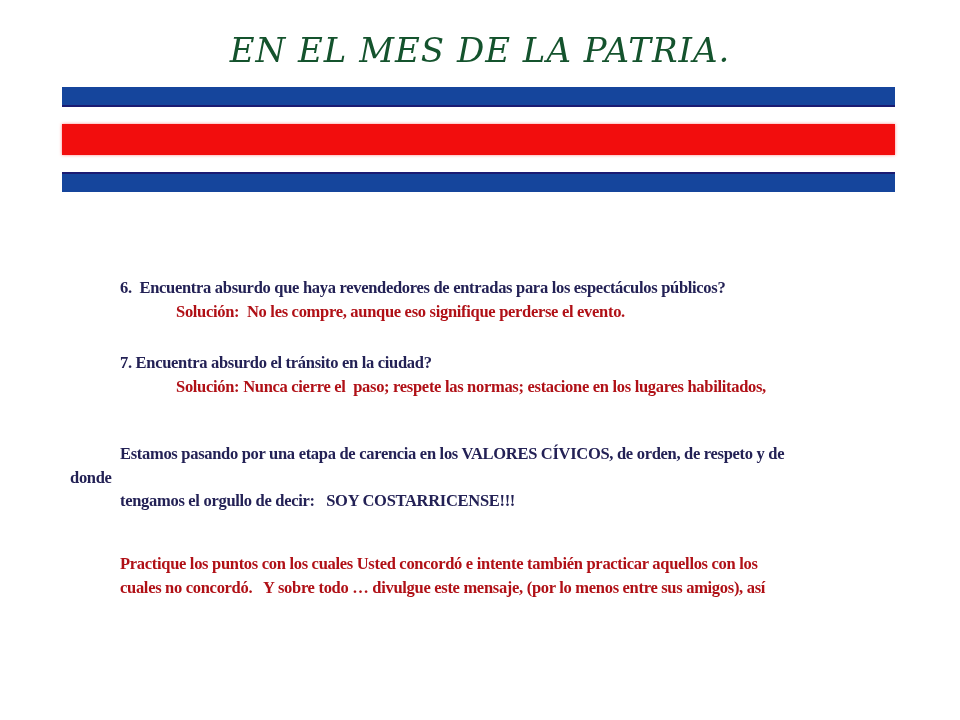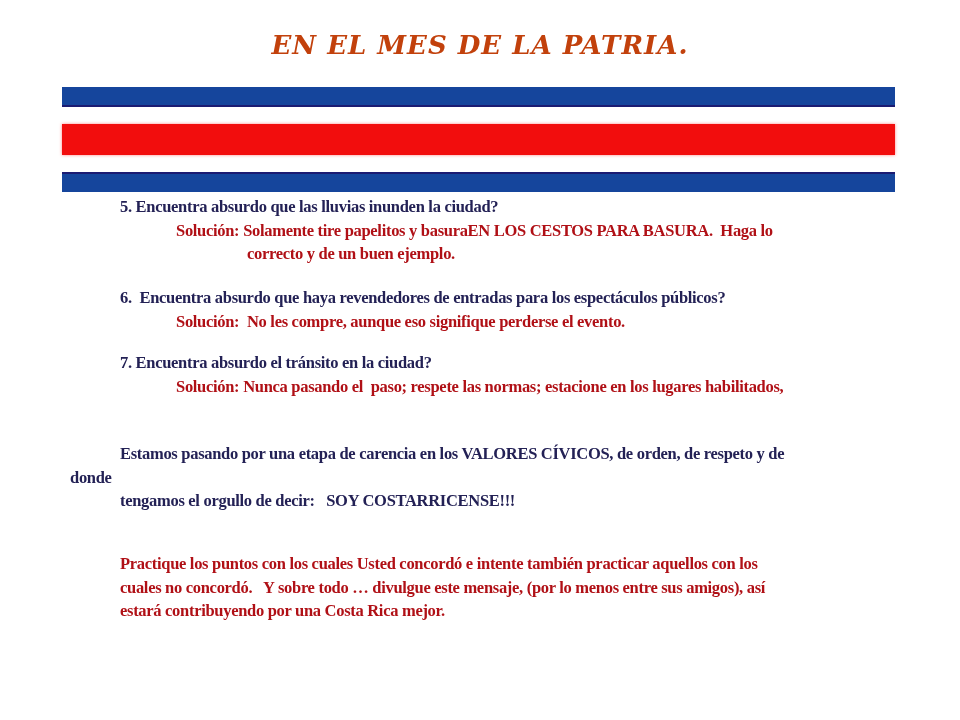--- a/index.html
+++ b/index.html
@@ -17,24 +17,24 @@
   }
   .title {
     position: absolute;
     top: 30px;
     left: 0;
     width: 100%;
     margin: 0;
     text-align: center;
     font-family: "DejaVu Serif", serif;
     font-style: italic;
-    font-weight: bold;
-    font-size: 26px;
+    font-weight: normal;
+    font-size: 34px;
     letter-spacing: 1px;
-    color: #c2410c;
+    color: #14532d;
   }
   .flag {
     position: absolute;
     left: 62px;
     top: 87px;
     width: 833px;
     height: 105px;
   }
   .stripe {
     position: absolute;
@@ -93,43 +93,37 @@
   <h1 class="title">EN EL MES DE LA PATRIA.</h1>
 
   <div class="flag">
     <div class="stripe stripe-blue top"></div>
     <div class="stripe stripe-red"></div>
     <div class="stripe stripe-blue bottom"></div>
   </div>
 
   <div class="content">
 
-    <div class="block" style="top:195px">
-      <div class="line txt-blue ind1">5. Encuentra absurdo que las lluvias inunden la ciudad?</div>
-      <div class="line txt-red ind2">Solución: Solamente tire papelitos y basuraEN LOS CESTOS PARA BASURA.  Haga lo</div>
-      <div class="line txt-red ind3">correcto y de un buen ejemplo.</div>
-    </div>
 
-    <div class="block" style="top:286px">
+    <div class="block" style="top:276px">
       <div class="line txt-blue ind1">6.  Encuentra absurdo que haya revendedores de entradas para los espectáculos públicos?</div>
       <div class="line txt-red ind2">Solución:  No les compre, aunque eso signifique perderse el evento.</div>
     </div>
 
     <div class="block" style="top:351px">
       <div class="line txt-blue ind1">7. Encuentra absurdo el tránsito en la ciudad?</div>
-      <div class="line txt-red ind2">Solución: Nunca pasando el  paso; respete las normas; estacione en los lugares habilitados,</div>
+      <div class="line txt-red ind2">Solución: Nunca cierre el  paso; respete las normas; estacione en los lugares habilitados,</div>
     </div>
 
     <div class="block" style="top:442px">
       <div class="line txt-blue ind1">Estamos pasando por una etapa de carencia en los VALORES CÍVICOS, de orden, de respeto y de</div>
       <div class="line txt-blue ind0">donde</div>
       <div class="line txt-blue ind1">tengamos el orgullo de decir:   SOY COSTARRICENSE!!!</div>
     </div>
 
     <div class="block" style="top:552px">
       <div class="line txt-red ind1">Practique los puntos con los cuales Usted concordó e intente también practicar aquellos con los</div>
       <div class="line txt-red ind1">cuales no concordó.   Y sobre todo … divulgue este mensaje, (por lo menos entre sus amigos), así</div>
-      <div class="line txt-red ind1">estará contribuyendo por una Costa Rica mejor.</div>
     </div>
 
 
   </div>
 </div>
 
 </body></html>

